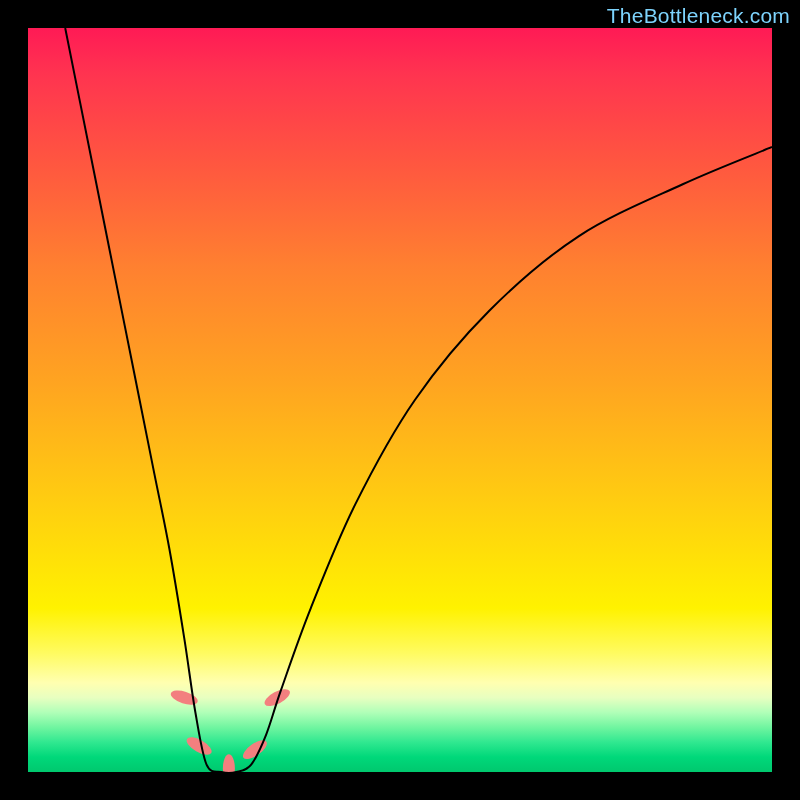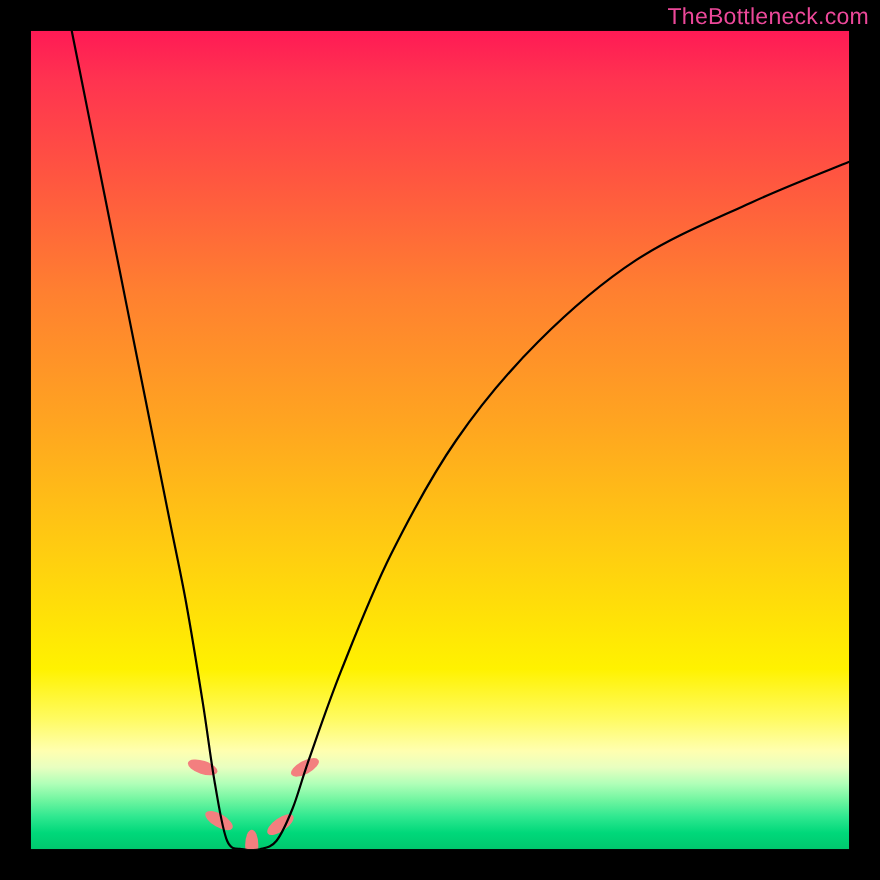--- a/index.html
+++ b/index.html
@@ -51,21 +51,21 @@
   svg.curve {
     position: absolute;
     top: 0; left: 0;
     width: 744px;
     height: 744px;
   }
   .watermark {
     position: absolute;
     top: 4px;
     right: 10px;
-    color: #ec4899;
+    color: #7dd3fc;
     font-size: 21px;
     letter-spacing: 0.2px;
     font-weight: 400;
   }
 </style>
 </head>
 <body>
 
 <div class="frame">
   <div class="plot-area">

